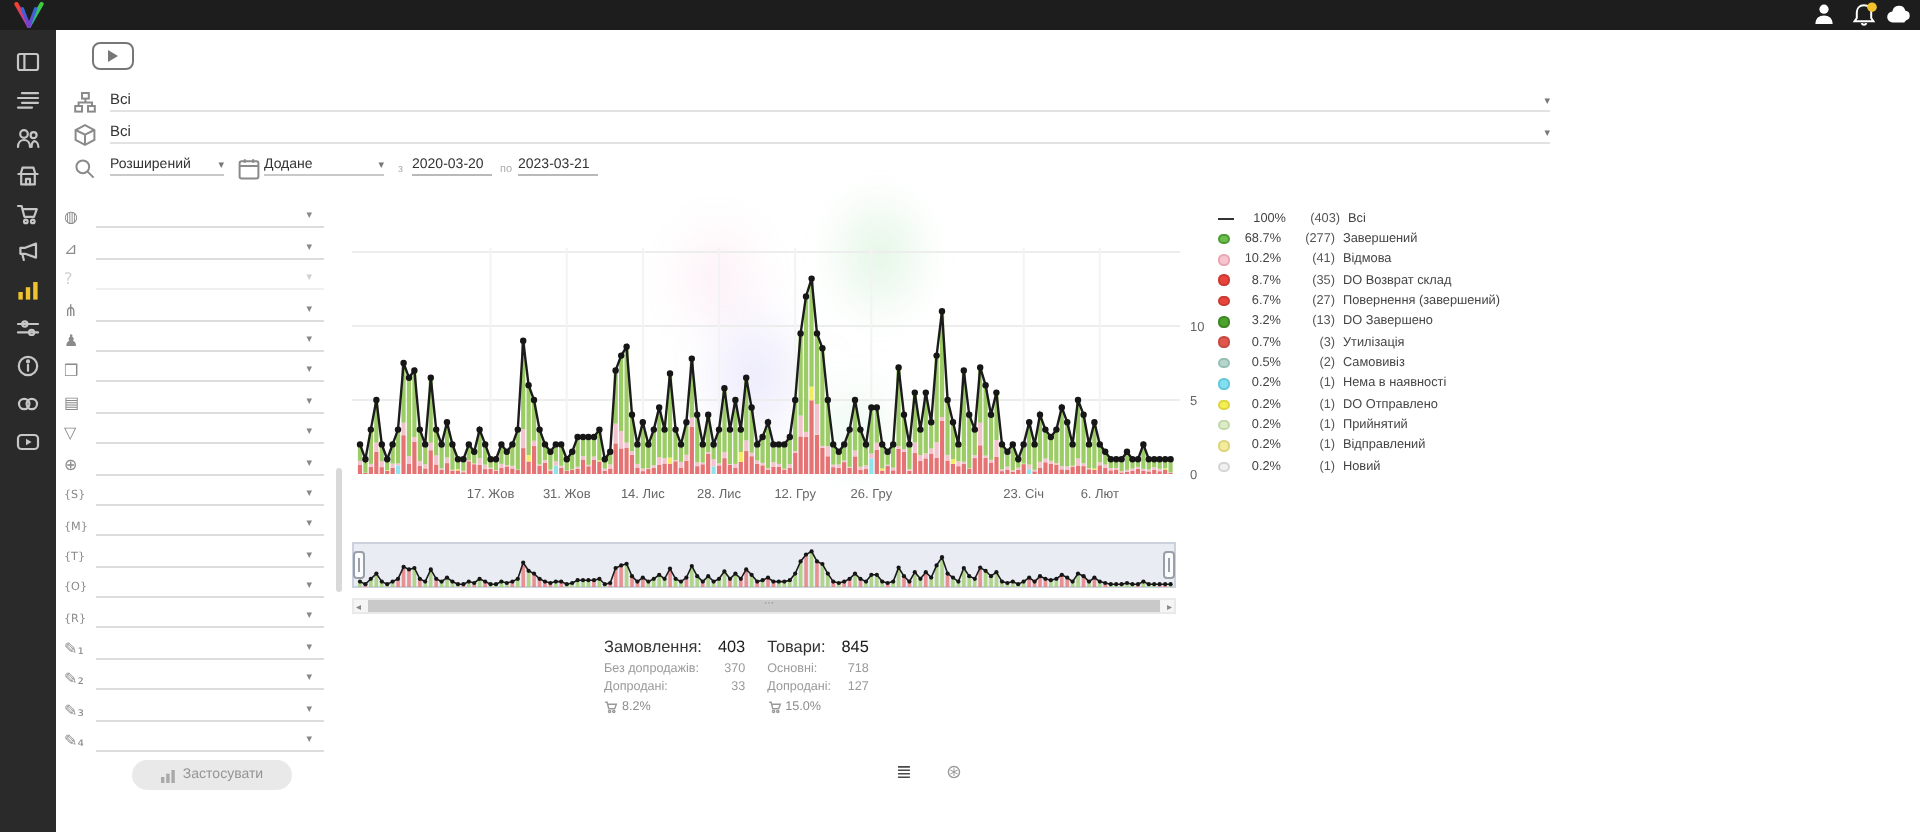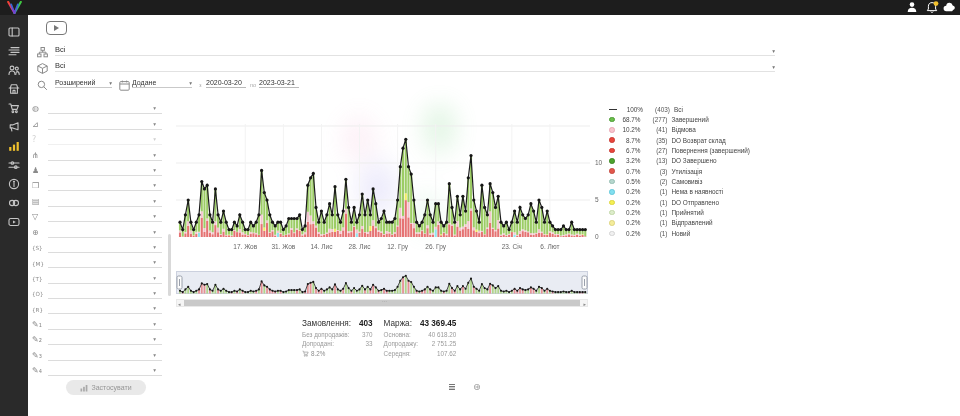--- a/index.html
+++ b/index.html
@@ -57,21 +57,21 @@
   
   #nav{left:176px;top:271px}
   #hsb{left:176px;top:299px;width:412px;height:8px;background:#f5f5f5;border:1px solid #e9e9e9}
   #hsb .thumb{position:absolute;left:7px;right:7px;top:0;bottom:0;background:#c9c9c9}
   #hsb .grip{position:absolute;left:50%;top:-2.5px;font-size:5px;color:#8a8a8a;letter-spacing:1px}
   #hsb .ar{position:absolute;top:0.5px;font-size:5px;color:#888;font-family:"DejaVu Sans",sans-serif}
   
   #stats{left:302px;top:319px;display:flex;gap:11px}
   .scol{display:flex;flex-direction:column}
   .shead{display:flex;justify-content:space-between;gap:8px;font-size:8.2px;color:#333}
-  .shead b{font-weight:700;color:#1c1c1c}
+  .shead b{font-weight:400;color:#1c1c1c}
   .srow{display:flex;justify-content:space-between;font-size:6.3px;color:#9a9a9a;margin-top:2.6px}
   .spct{display:flex;align-items:center;gap:2px;font-size:6.3px;color:#8d8d8d;margin-top:2.6px}
   .spct svg{width:7px;height:7px;fill:none;stroke:#999;stroke-width:1}
   #toggles{left:448px;top:382px;display:flex;gap:17px;font-size:9.5px}
 </style>
 </head>
 <body>
 
 <div id="app">
 
@@ -1383,34 +1383,38 @@
           <svg viewBox="0 0 10 10">
             <path d="M0.8,1.6 H2.2 L3.4,6.2 H7.6 L8.8,3 H2.7" fill="none"></path>
             <circle cx="4" cy="8.2" r="0.8"></circle>
             <circle cx="7" cy="8.2" r="0.8"></circle>
           </svg>
           <span>8.2%</span>
         </div>
       </div>
       <div class="scol">
         <div class="shead">
-          <span>Маржа:</span>
-          <b>43 369.45</b>
+          <span>Товари:</span>
+          <b>845</b>
         </div>
         <div class="srow">
-          <span>Основна:</span>
-          <span>40 618.20</span>
+          <span>Основні:</span>
+          <span>718</span>
         </div>
         <div class="srow">
-          <span>Допродажу:</span>
-          <span>2 751.25</span>
+          <span>Допродані:</span>
+          <span>127</span>
         </div>
-        <div class="srow">
-          <span>Середня:</span>
-          <span>107.62</span>
+        <div class="spct">
+          <svg viewBox="0 0 10 10">
+            <path d="M0.8,1.6 H2.2 L3.4,6.2 H7.6 L8.8,3 H2.7" fill="none"></path>
+            <circle cx="4" cy="8.2" r="0.8"></circle>
+            <circle cx="7" cy="8.2" r="0.8"></circle>
+          </svg>
+          <span>15.0%</span>
         </div>
       </div>
     </div>
 
   <div id="toggles" class="abs">
       <span class="ico" style="color: rgb(74, 74, 74); cursor: pointer;">≣</span>
       <span class="ico" style="color: rgb(154, 154, 154); cursor: pointer;">⊛</span>
     </div>
 </div>
 

